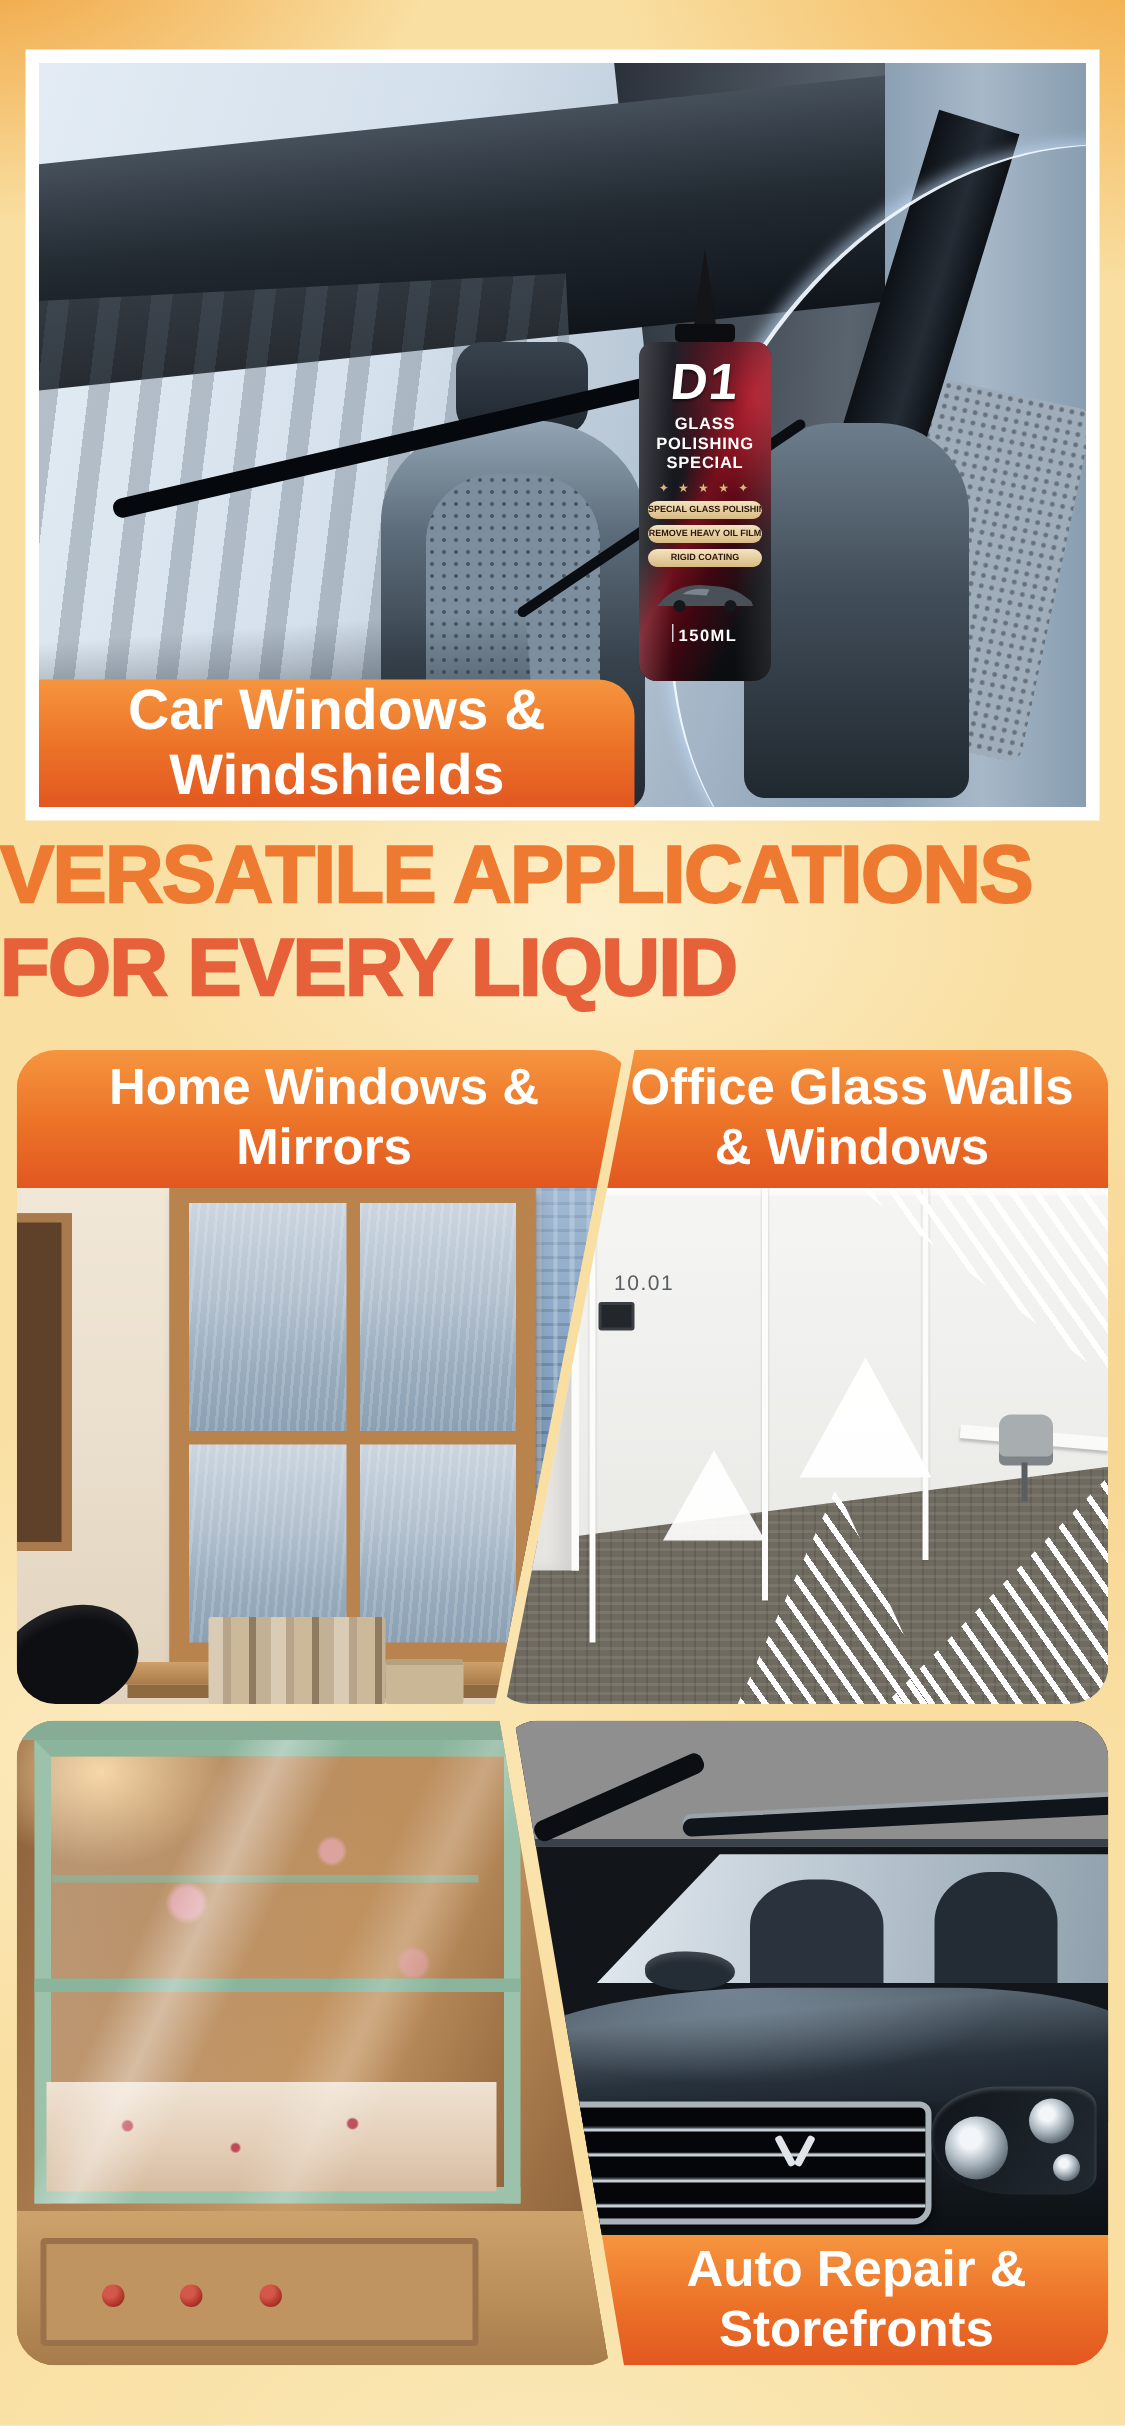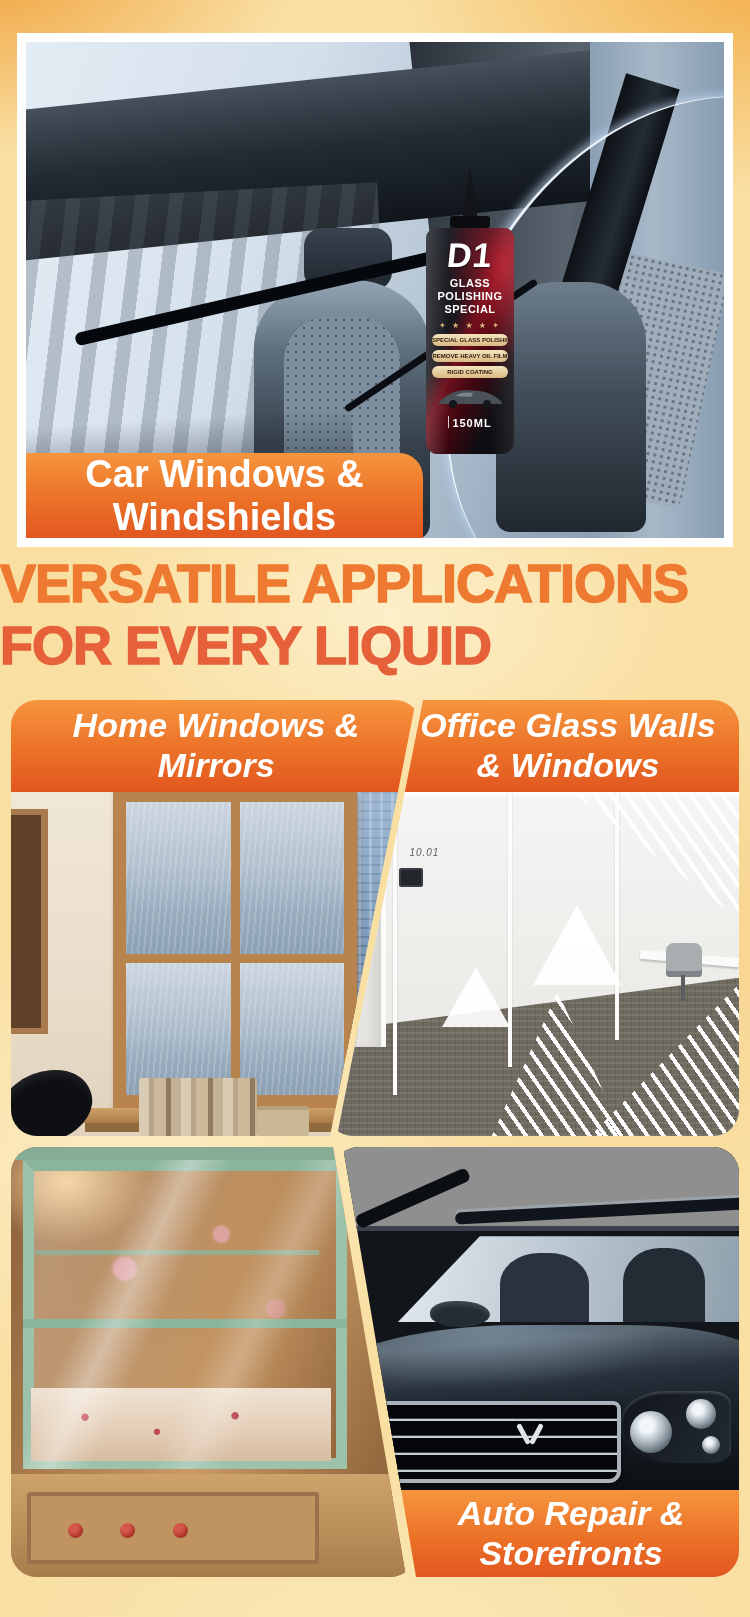--- a/index.html
+++ b/index.html
@@ -94,21 +94,21 @@
   
   .headline{position:absolute;left:0;top:552px;width:750px;margin:0;text-align:left;
     font-weight:bold;line-height:62px;font-size:54px;letter-spacing:-1px;}
   .hl1{display:block;color:#ee7a31;-webkit-text-stroke:1.5px #ee7a31;}
   .hl2{display:block;color:#e6613a;-webkit-text-stroke:1.5px #e6613a;}
 
   
   .grid-row{position:absolute;left:11px;width:728px;}
   .row1{top:700px;height:436px;}
   .row2{top:1147px;height:430px;}
-  .cell{position:absolute;top:0;height:100%;font-style:italic;}
+  .cell{position:absolute;top:0;height:100%;}
   .cell-inner{width:100%;height:100%;border-radius:26px;overflow:hidden;display:flex;
     flex-direction:column;}
   .cell-l1{left:0;width:410px;
     -webkit-clip-path:polygon(0 0,405px 0,319px 100%,0 100%);clip-path:polygon(0 0,405px 0,319px 100%,0 100%);}
   .cell-r1{left:316px;width:412px;
     -webkit-clip-path:polygon(96px 0,100% 0,100% 100%,10px 100%);clip-path:polygon(96px 0,100% 0,100% 100%,10px 100%);}
   .cell-l2{left:0;width:405px;
     -webkit-clip-path:polygon(0 0,322px 0,395px 100%,0 100%);clip-path:polygon(0 0,322px 0,395px 100%,0 100%);}
   .cell-r2{left:322px;width:406px;
     -webkit-clip-path:polygon(10px 0,100% 0,100% 100%,83px 100%);clip-path:polygon(10px 0,100% 0,100% 100%,83px 100%);}
@@ -160,21 +160,21 @@
       repeating-linear-gradient(180deg, rgba(255,255,255,.08) 0 2px, transparent 2px 6px),
       repeating-linear-gradient(90deg, rgba(0,0,0,.10) 0 1px, transparent 1px 8px);
     -webkit-clip-path:polygon(0 34%,100% 0,100% 100%,0 100%);clip-path:polygon(0 34%,100% 0,100% 100%,0 100%);}
   .of-door{position:absolute;left:0;top:0;width:13%;height:74%;background:#e6e5e2;
     border-right:5px solid #fbfbfa;box-shadow:inset -8px 0 10px rgba(0,0,0,.08);}
   .of-mullion{position:absolute;top:0;width:4px;background:#fcfcfb;box-shadow:0 0 2px rgba(0,0,0,.18);}
   .of-m1{left:16%;height:88%;}
   .of-m2{left:44%;height:80%;}
   .of-m3{left:70%;height:72%;}
   .of-header{position:absolute;left:13%;top:0;width:87%;height:5px;background:#fbfbfa;}
-  .of-tag{position:absolute;left:20%;top:16%;color:#5a5e63;font-size:10px;letter-spacing:1px;}
+  .of-tag{position:absolute;left:20%;top:16%;color:#5a5e63;font-size:14px;letter-spacing:1px;}
   .of-panel{position:absolute;left:17.5%;top:22%;width:20px;height:15px;background:#23262a;
     border-radius:2px;border:2px solid #3a3e44;}
   .of-tri{position:absolute;width:0;height:0;border-style:solid;border-color:transparent;}
   .of-tri1{left:28%;top:50%;border-left-width:34px;border-right-width:34px;
     border-bottom:60px solid rgba(255,255,255,.92);}
   .of-tri2{left:50%;top:32%;border-left-width:44px;border-right-width:44px;
     border-bottom:80px solid rgba(255,255,255,.95);}
   .of-stripes{position:absolute;background:repeating-linear-gradient(55deg,#ffffff 0 4px,transparent 4px 13px);}
   .of-str-tr{right:0;top:0;width:46%;height:42%;
     -webkit-clip-path:polygon(100% 0,12% 0,100% 88%);clip-path:polygon(100% 0,12% 0,100% 88%);}

